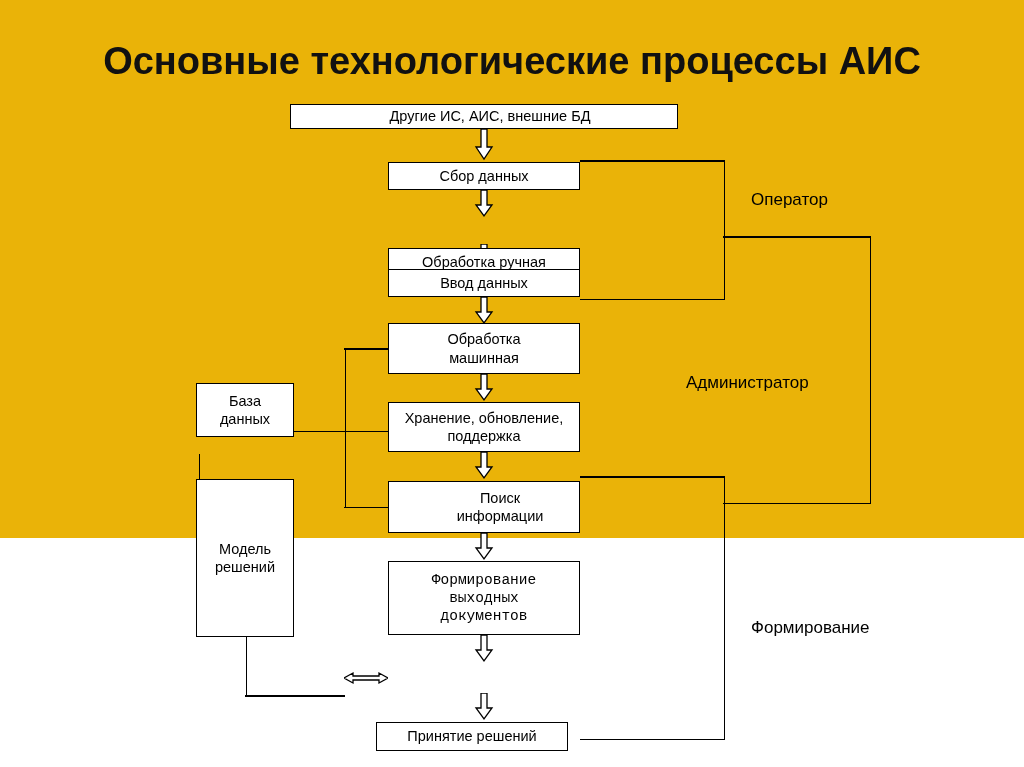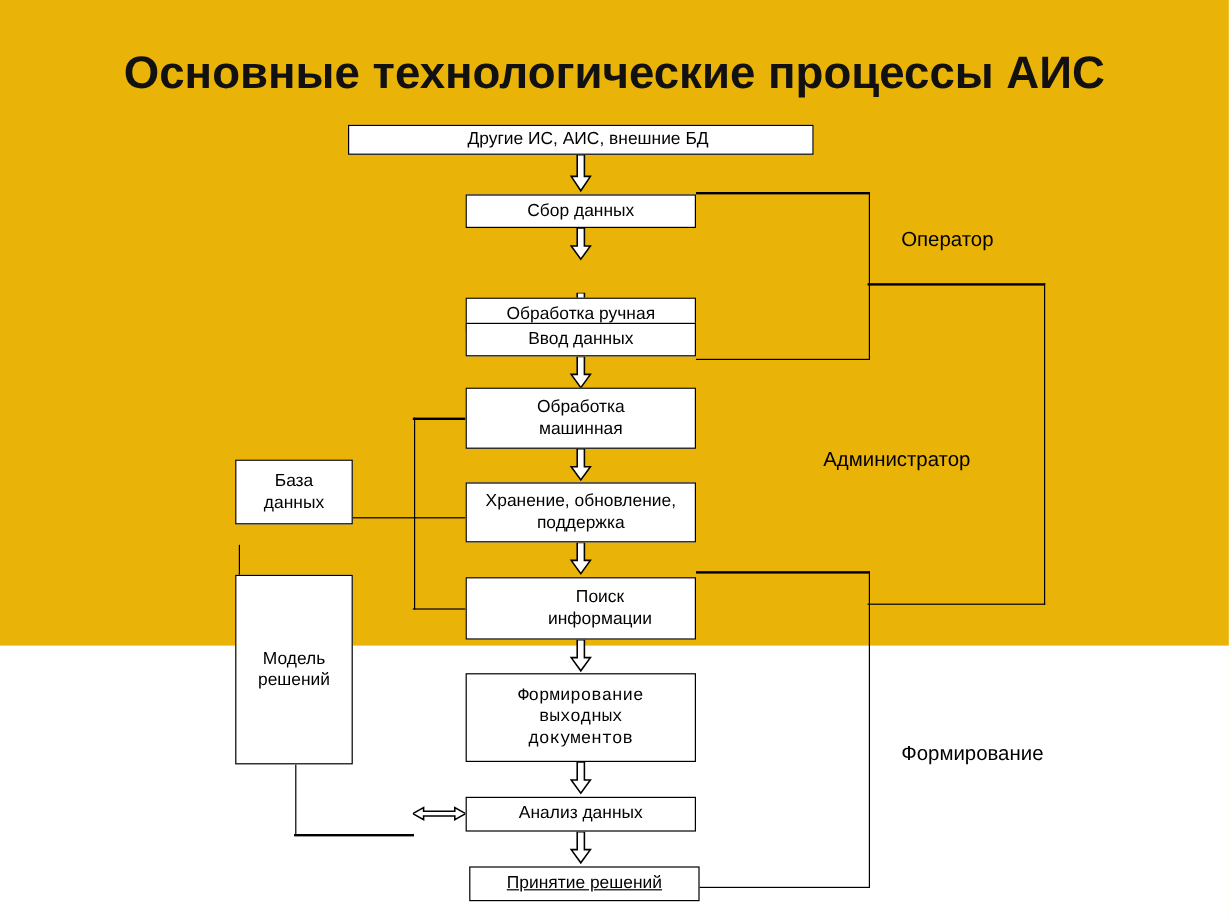--- a/index.html
+++ b/index.html
@@ -188,25 +188,22 @@
     <span class="lbl">Поиск
 информации</span>
   </div>
 
   <div class="node" style="left:388px; top:561px; width:192px; height:74px; white-space:pre-line;font-family:Liberation Mono, monospace;">
     <span class="lbl">Формирование
 выходных
 документов</span>
   </div>
 
-  <div class="node" style="left:388px; top:664px; width:192px; height:29px;">
-    <span class="lbl">Анализ данных</span>
-  </div>
-
-  <div class="node" style="left:391px; top:722px; width:192px; height:29px;text-decoration:underline;">
+
+  <div class="node" style="left:376px; top:722px; width:192px; height:29px;">
     <span class="lbl">Принятие решений</span>
   </div>
 
   <div class="node" style="left:196px; top:383px; width:98px; height:54px; white-space:pre-line;">
     <span class="lbl">База
 данных</span>
   </div>
 
   <div class="node" style="left:196px; top:479px; width:98px; height:158px; white-space:pre-line;">
     <span class="lbl">Модель

